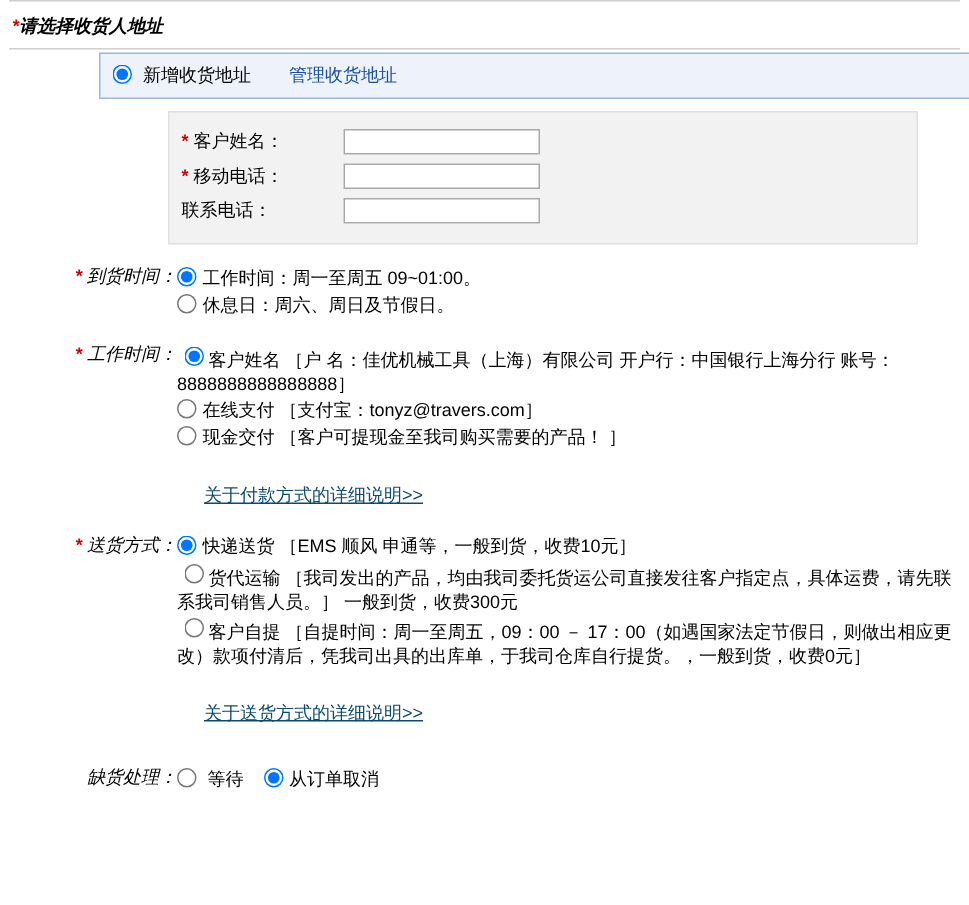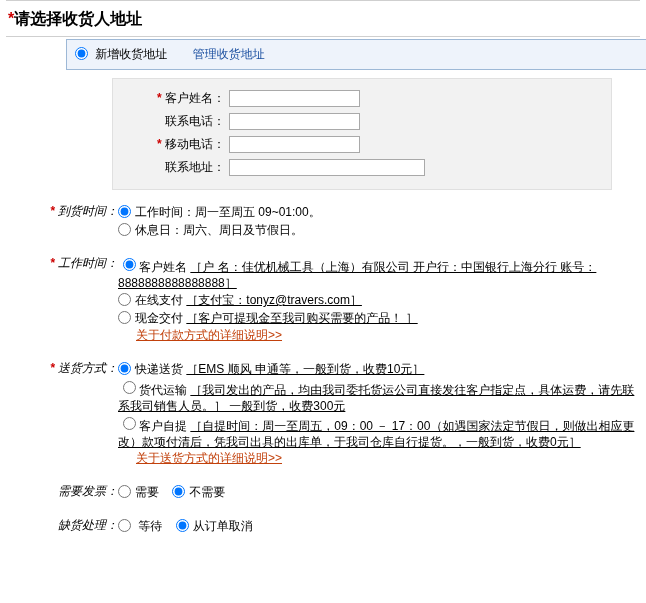--- a/index.html
+++ b/index.html
@@ -26,23 +26,24 @@
     font-size: 13px;
     font-weight: bold;
     padding: 6px 2px 6px 2px;
     color: #000;
   }
   .divider {
     border-top: 1px solid #cfcfcf;
     margin: 0 0 0 0;
   }
   .section-label {
-    font-size: 16px;
+    font-size: 12px;
     font-weight: bold;
     padding: 8px 2px 6px 2px;
+    font-style: italic;
   }
   .req-star {
     color: #cc0000;
     font-weight: bold;
   }
   .addr-bar {
     margin: 2px 0 0 60px;
     width: 608px;
     background: #eef3fb;
     border: 1px solid #9db8d6;
@@ -69,21 +70,21 @@
   }
   table.fields {
     border-collapse: collapse;
   }
   table.fields td {
     padding: 3px 2px;
     font-size: 12px;
     vertical-align: middle;
   }
   td.lbl {
-    text-align: right;
+    text-align: left;
     white-space: nowrap;
     padding-right: 6px;
     width: 104px;
   }
   input.txt {
     border: 1px solid #a9a9a9;
     background: #ffffff;
     height: 17px;
     font-size: 12px;
     font-family: "Liberation Sans", sans-serif;
@@ -115,35 +116,36 @@
   .opt {
     line-height: 18px;
     white-space: nowrap;
   }
   .opt input[type=radio], .opt input[type=checkbox] {
     vertical-align: -2px;
     margin: 0 4px 0 0;
   }
   .opt-wrap { line-height: 17px; }
   .note-red {
-    color: #c2410c;
+    color: #0c4a6e;
     margin-left: 18px;
     display: inline-block;
     font-size: 12px;
+    margin-top: 22px;
   }
   .desc {
     white-space: normal;
     line-height: 16px;
   }
   .bank-line {
     white-space: normal;
     line-height: 16px;
     display: inline;
   }
-  .grey-ul { text-decoration: underline; }
+  .grey-ul { }
   .spacer-row td { height: 4px; padding: 0; }
   .inline { display: inline; }
 </style>
 </head>
 <body>
 
 <div class="page">
 
   <div class="divider"></div>
 
@@ -165,43 +167,34 @@
           <td class="lbl">
             <span class="req-star">*</span>
             <span>客户姓名：</span>
           </td>
           <td>
             <input type="text" class="txt w130" placeholder="" style="">
           </td>
         </tr>
         <tr>
           <td class="lbl">
-            <span class="req-star"></span>
-            <span>联系电话：</span>
-          </td>
-          <td>
-            <input type="text" class="txt w130" placeholder="" style="">
-          </td>
-        </tr>
-        <tr>
-          <td class="lbl">
             <span class="req-star">*</span>
             <span>移动电话：</span>
           </td>
           <td>
             <input type="text" class="txt w130" placeholder="" style="">
           </td>
         </tr>
         <tr>
           <td class="lbl">
             <span class="req-star"></span>
-            <span>联系地址：</span>
+            <span>联系电话：</span>
           </td>
           <td>
-            <input type="text" class="txt w195" placeholder="" style="">
+            <input type="text" class="txt w130" placeholder="" style="">
           </td>
         </tr>
       </tbody>
     </table>
   </div>
 
   <table class="rows">
     <tbody>
 
       <tr>
@@ -268,34 +261,20 @@
             <span class="grey-ul">［自提时间：周一至周五，09：00 － 17：00（如遇国家法定节假日，则做出相应更改）款项付清后，凭我司出具的出库单，于我司仓库自行提货。，一般到货，收费0元］</span>
           </div>
           <a href="#" class="note-red">关于送货方式的详细说明&gt;&gt;</a>
         </td>
       </tr>
 
       <tr class="spacer-row">
           <td colspan="2"></td>
         </tr>
 
-      <tr>
-        <td class="rlabel">
-          <span>需要发票：</span>
-        </td>
-        <td>
-          <span class="opt inline">
-            <input type="radio" name="invoice" style=""><span>需要</span>
-          </span>
-          &nbsp;&nbsp;
-          <span class="opt inline">
-            <input type="radio" name="invoice" checked="" style=""><span>不需要</span>
-          </span>
-        </td>
-      </tr>
 
       <tr class="spacer-row">
           <td colspan="2"></td>
         </tr>
 
       <tr>
         <td class="rlabel">
           <span>缺货处理：</span>
         </td>
         <td>

